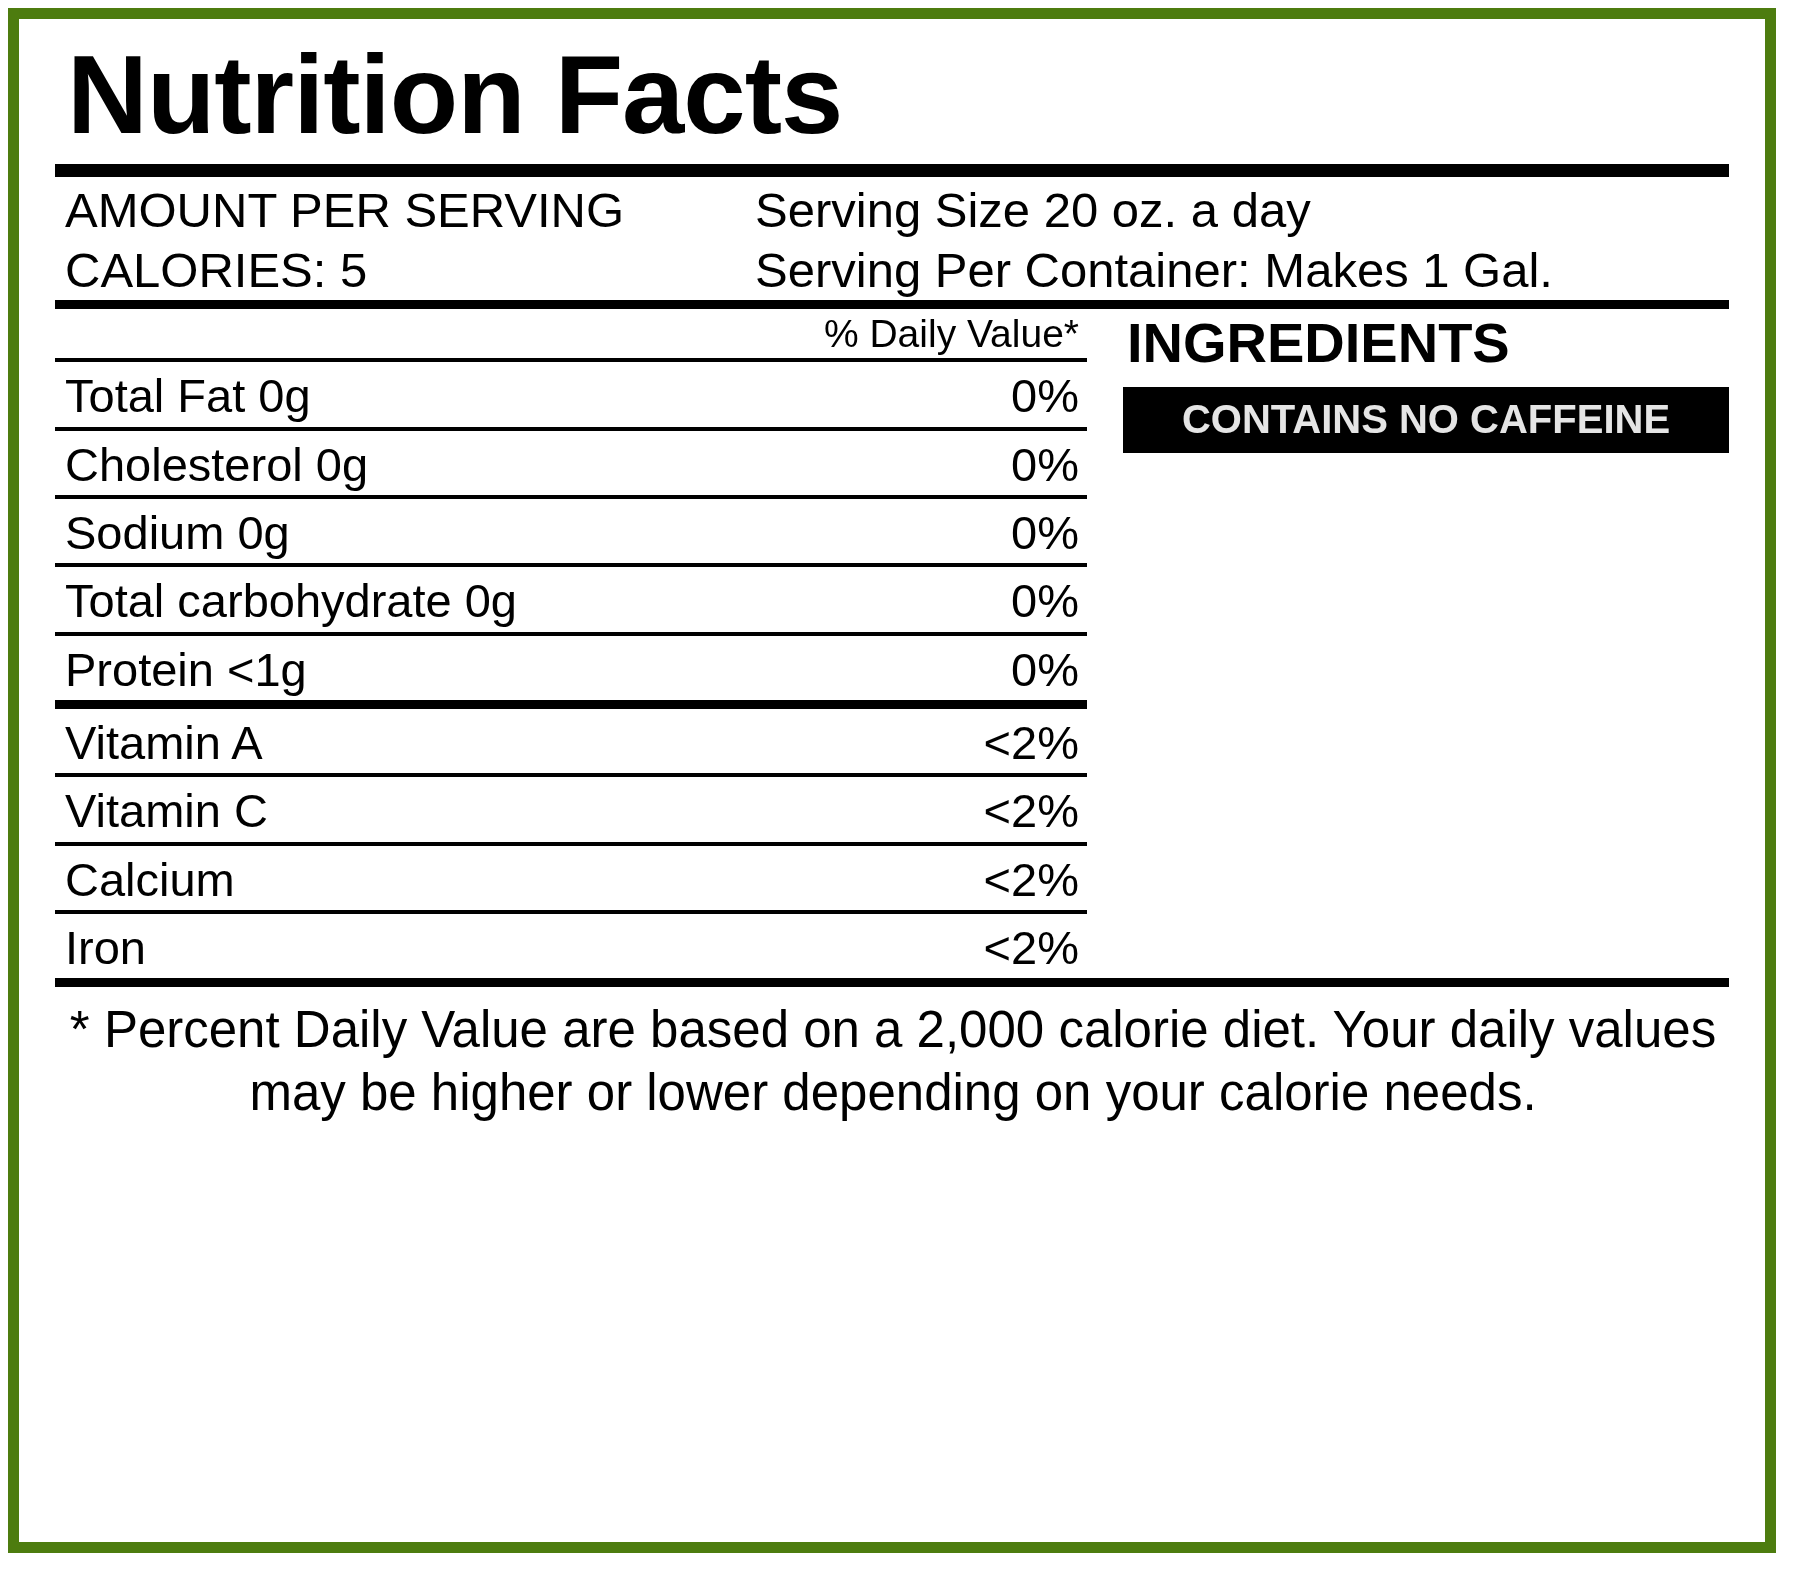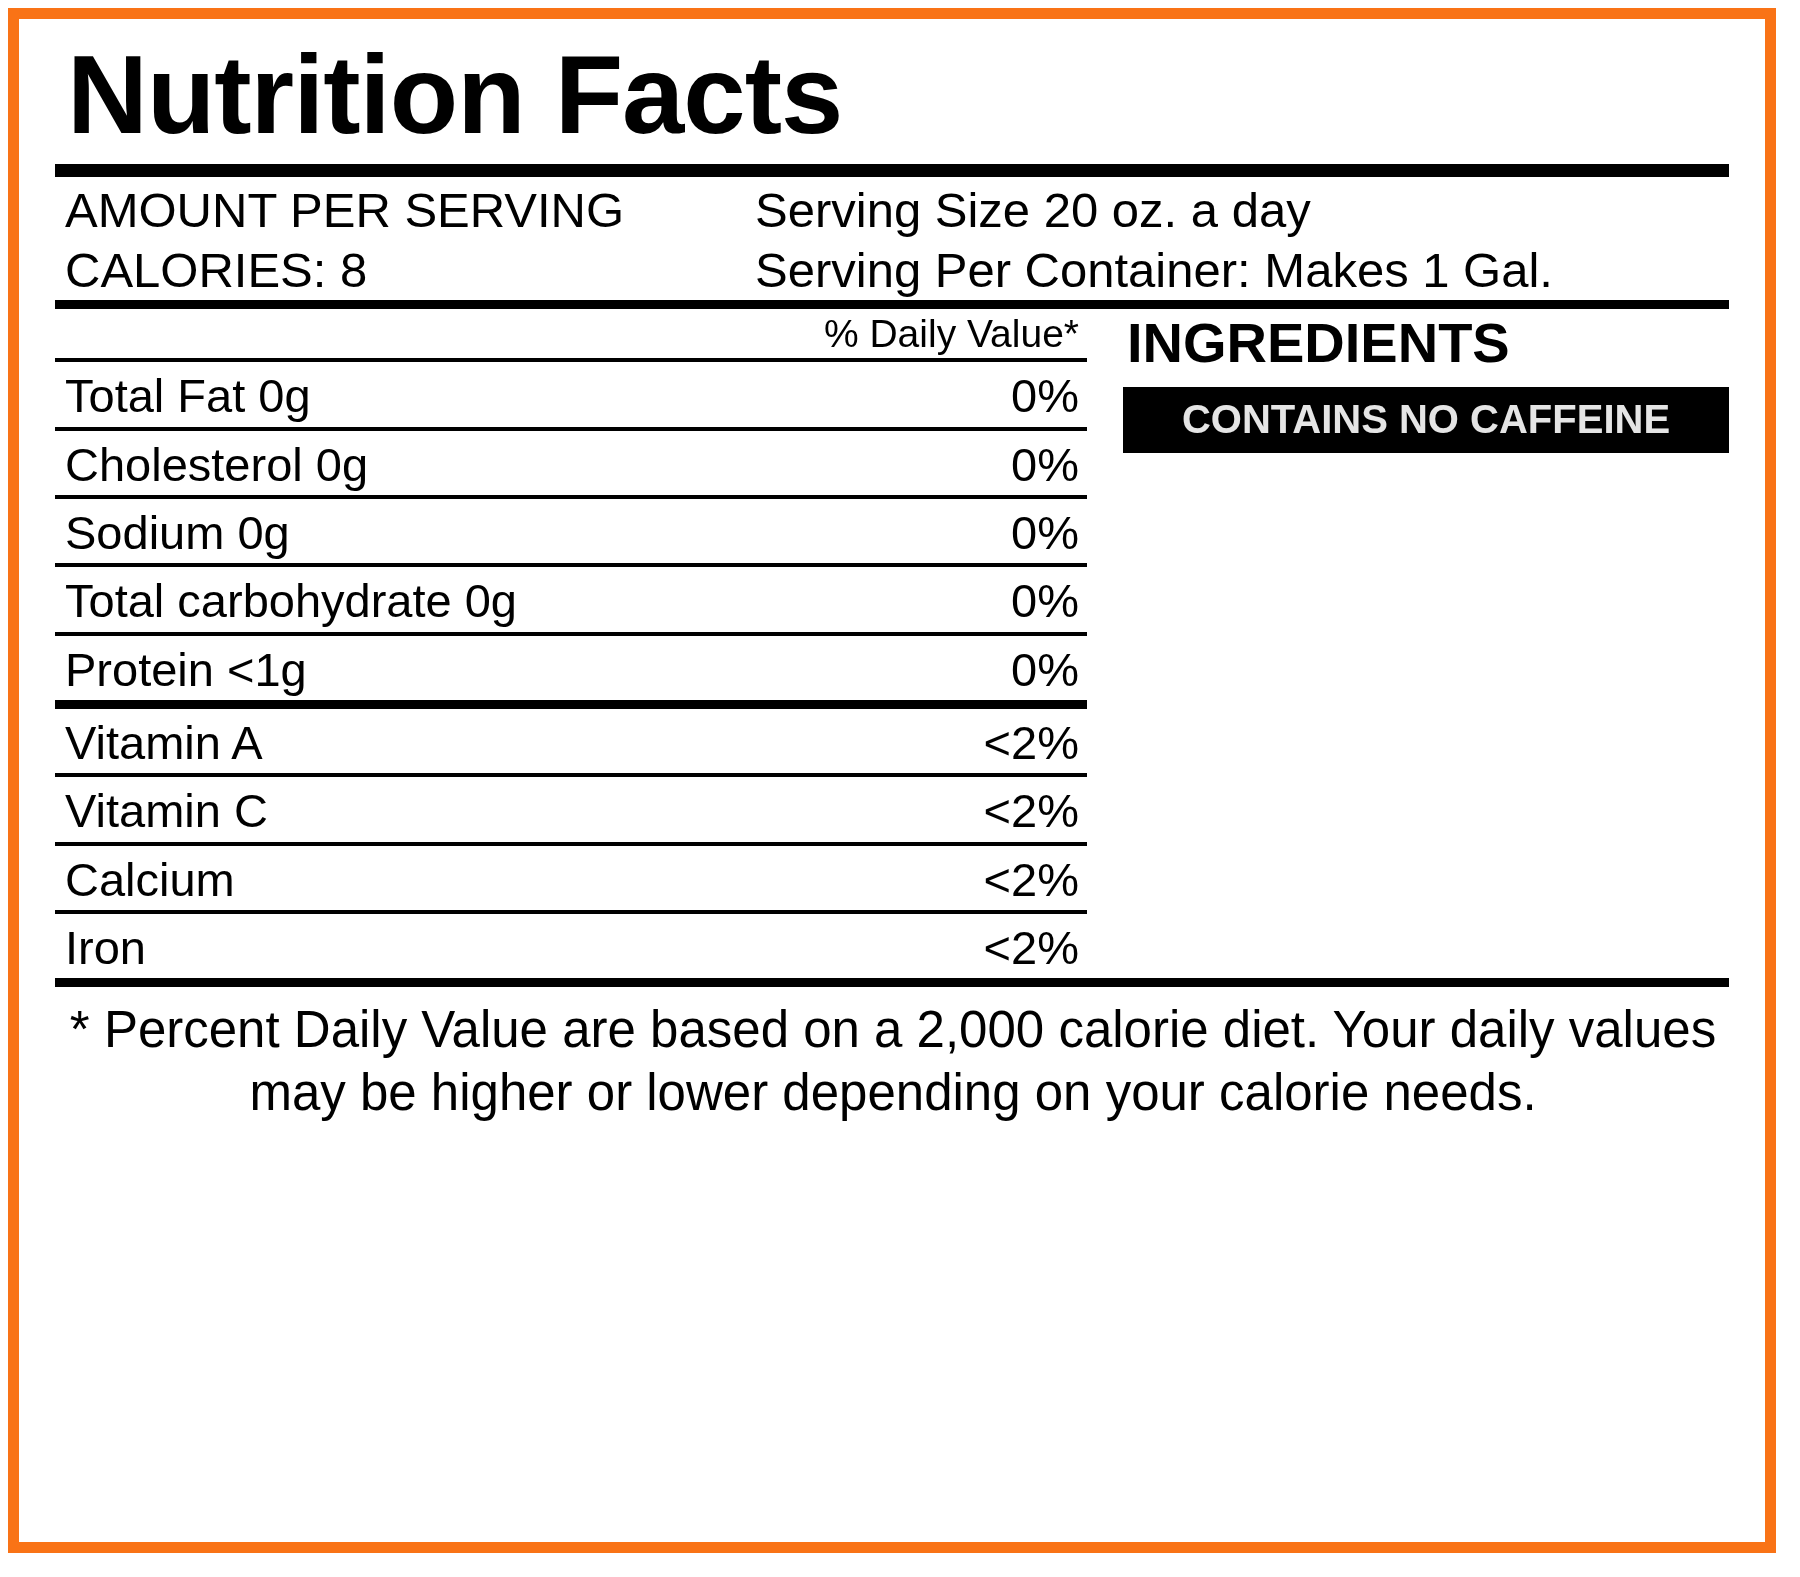--- a/index.html
+++ b/index.html
@@ -14,21 +14,21 @@
     color: #000000;
     overflow: hidden;
   }
 
   .label {
     position: absolute;
     left: 8px;
     top: 8px;
     width: 1768px;
     height: 1545px;
-    border: 11px solid #f97316;
+    border: 11px solid #4d7c0f;
     background: #ffffff;
     box-sizing: border-box;
     padding: 10px 36px 0 36px;
   }
 
   
   .title {
     font-size: 112px;
     font-weight: bold;
     line-height: 1.08;
@@ -146,21 +146,21 @@
   <div class="title">Nutrition Facts</div>
 
   <div class="rule-thick"></div>
 
   <div class="serving-block">
     <div class="serving-row">
       <div class="serving-left">AMOUNT PER SERVING</div>
       <div class="serving-right">Serving Size 20 oz. a day</div>
     </div>
     <div class="serving-row">
-      <div class="serving-left">CALORIES: 8</div>
+      <div class="serving-left">CALORIES: 5</div>
       <div class="serving-right">Serving Per Container: Makes 1 Gal.</div>
     </div>
   </div>
 
   <div class="rule-med"></div>
 
   <div class="body-cols">
 
     <div class="col-left">
 

